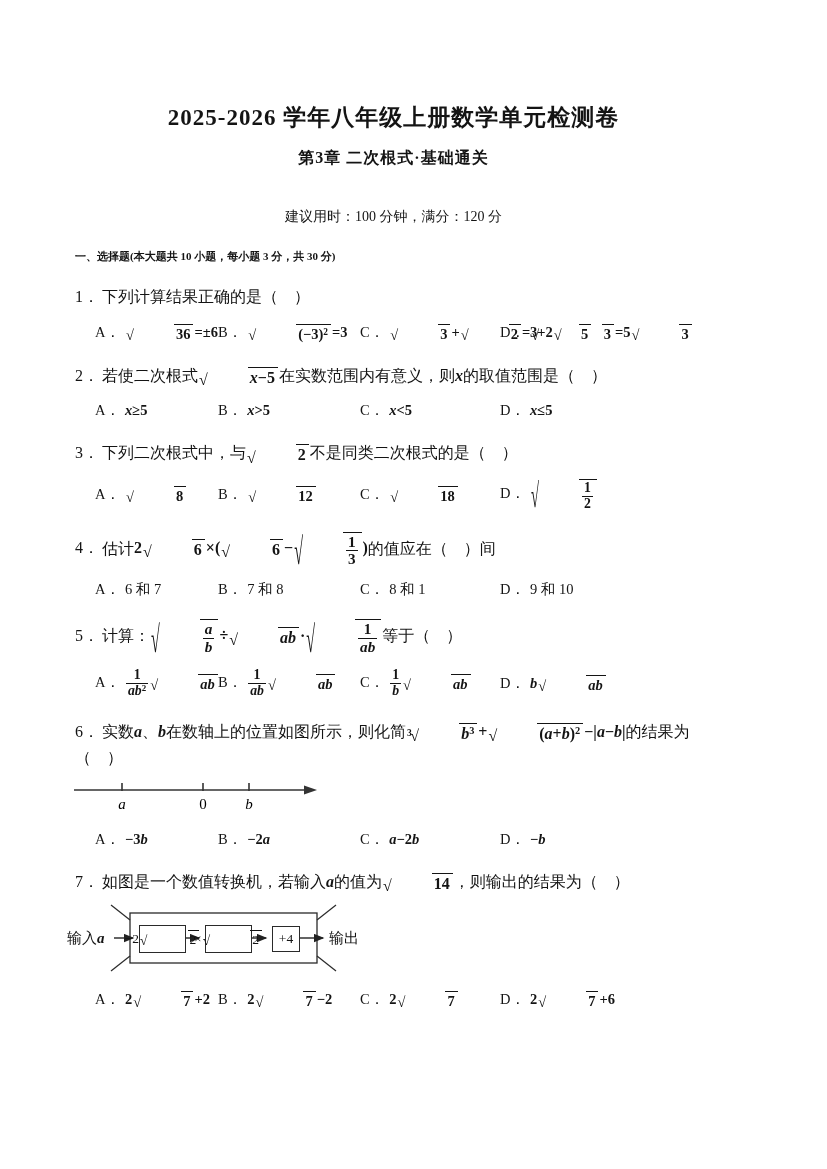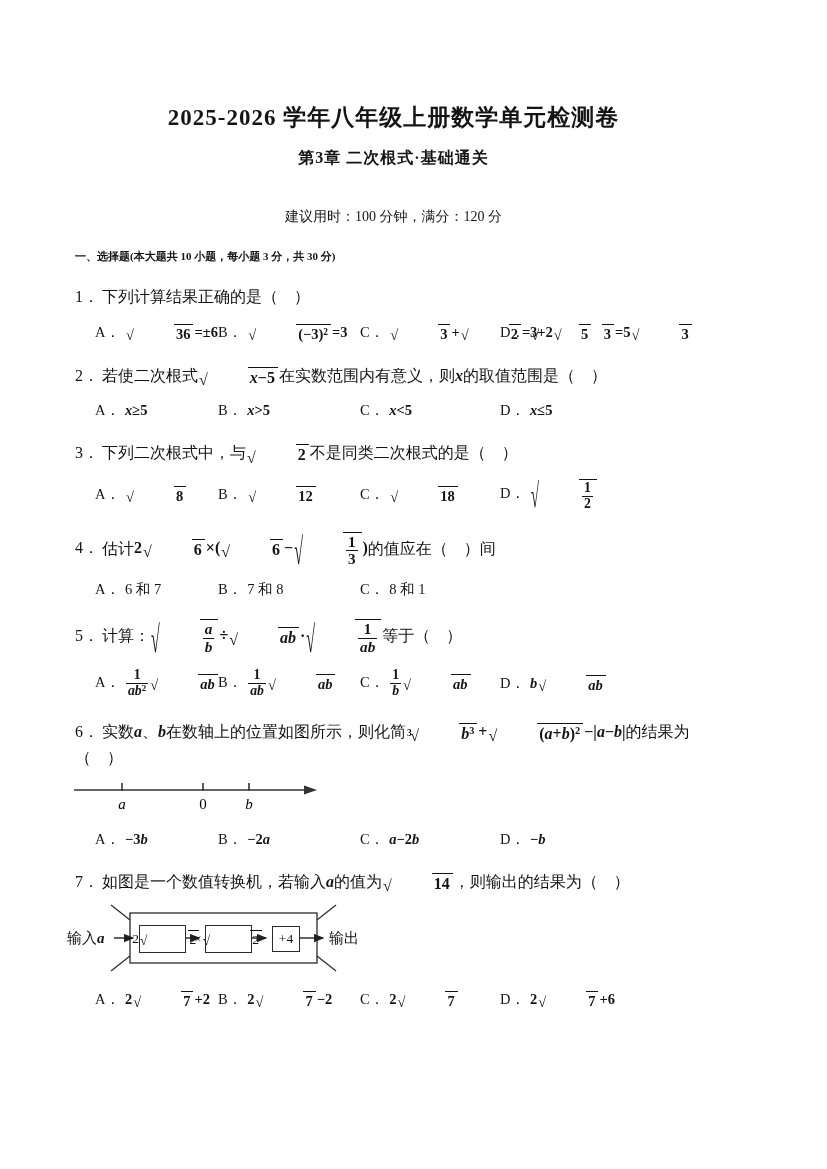--- a/index.html
+++ b/index.html
@@ -134,20 +134,21 @@
               <span class="rad">√</span>
               <span class="vinc"><span class="frac">
                   <span class="fnum">1</span>
                   <span class="fden">3</span>
                 </span></span>
             </span>)</span>的值应在（　）间</span></div>
     <div class="opts">
       <span class="opt"><span class="olabel">A．</span><span>6 和 7</span></span>
       <span class="opt"><span class="olabel">B．</span><span>7 和 8</span></span>
       <span class="opt"><span class="olabel">C．</span><span>8 和 1</span></span>
+      <span class="opt"><span class="olabel">D．</span><span>9 和 10</span></span>
     </div>
   </div>
 
   <div class="q">
     <div class="stem"><span class="qnum">5．</span><span>计算：<span class="mb"><span class="sqrt tall">
               <span class="rad">√</span>
               <span class="vinc"><span class="frac">
                   <span class="fnum"><span class="mi">a</span></span>
                   <span class="fden"><span class="mi">b</span></span>
                 </span></span>

